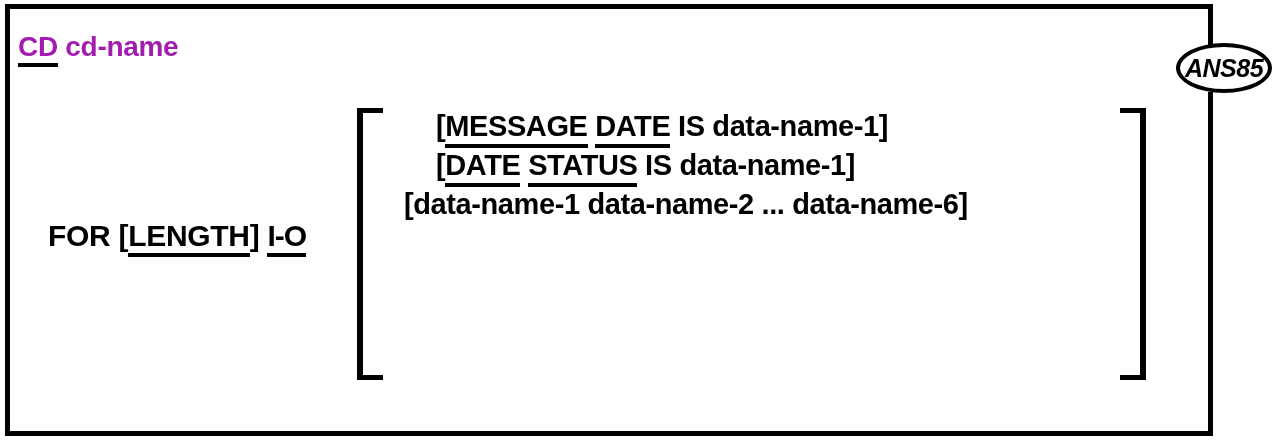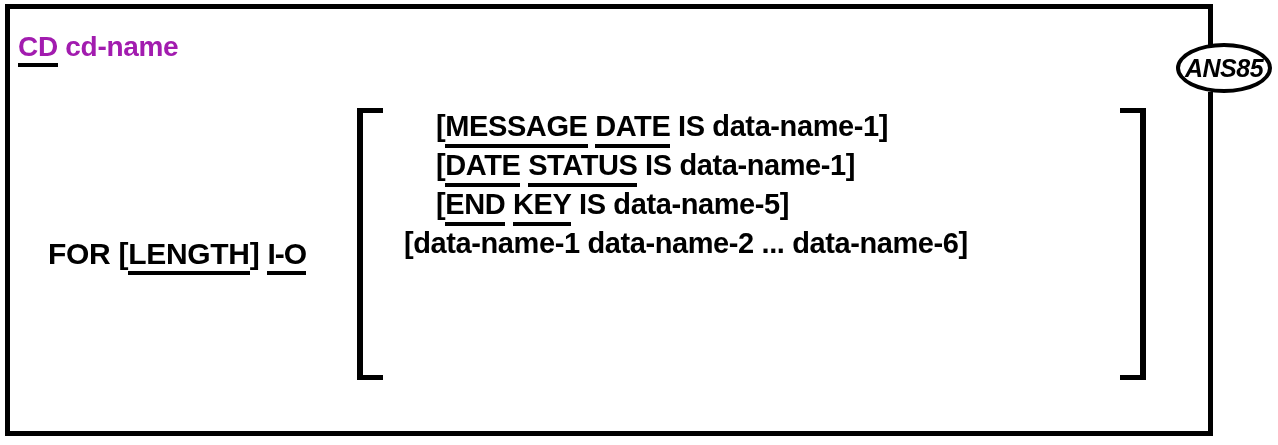--- a/index.html
+++ b/index.html
@@ -74,21 +74,21 @@
   #for-clause {
     position: absolute;
     left: 48px;
     top: 219px;
     font-size: 30px;
     font-weight: 700;
     color: #000000;
     white-space: nowrap;
     letter-spacing: -0.3px;
   }
-  .io-symbol { letter-spacing: -1px; margin-top: 18px; }
+  .io-symbol { letter-spacing: -1px; }
 
   
   .big-bracket {
     position: absolute;
     top: 108px;
     width: 26px;
     height: 272px;
     box-sizing: border-box;
     border-top: 5px solid #000000;
     border-bottom: 5px solid #000000;
@@ -159,17 +159,16 @@
   <div id="for-clause">
     <span>FOR</span>&nbsp;<span>[</span><span class="ul">LENGTH</span><span>]</span>&nbsp;<span class="ul io-symbol">I-O</span>
   </div>
 
   <div class="big-bracket" id="bracket-left"></div>
   <div class="big-bracket" id="bracket-right"></div>
 
   <div id="option-list">
       <div class="option-line"><span>[</span><span class="ul">MESSAGE</span> <span class="ul">DATE</span> <span>IS</span> <span>data-name-1</span><span>]</span></div>
       <div class="option-line"><span>[</span><span class="ul">DATE</span> <span class="ul">STATUS</span> <span>IS</span> <span>data-name-1</span><span>]</span></div>
-      <div class="option-line"><span>[</span><span class="ul">END</span> <span class="ul">KEY</span> <span>IS</span> <span>data-name-5</span><span>]</span></div>
       <div class="option-line flush-left"><span>[</span><span>data-name-1</span> <span>data-name-2</span> <span>...</span> <span>data-name-6</span><span>]</span></div>
     </div>
 
 </div>
 
 </body></html>

